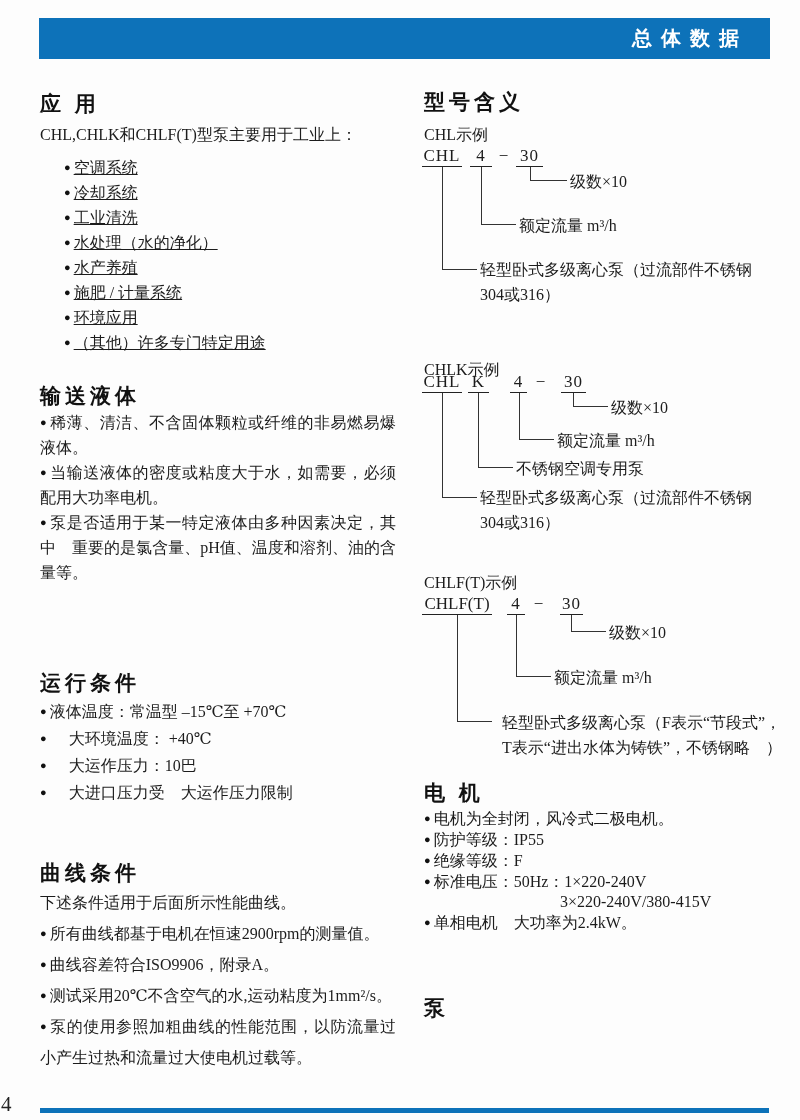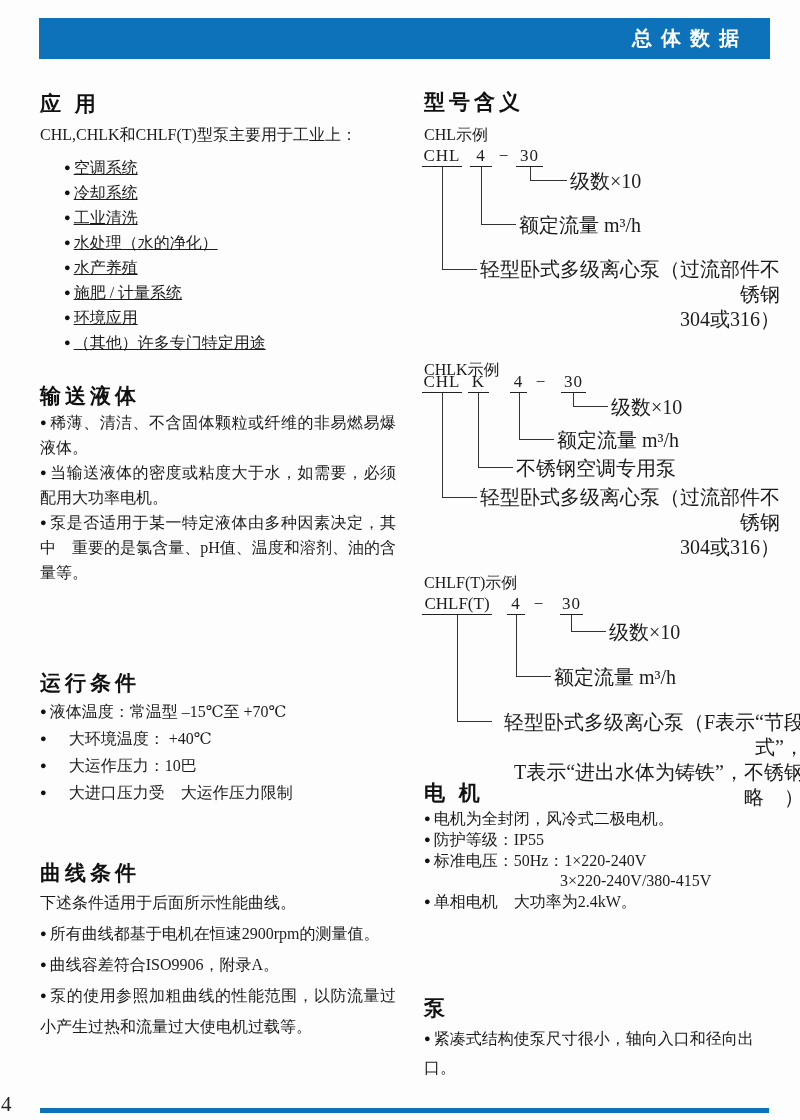--- a/index.html
+++ b/index.html
@@ -43,21 +43,21 @@
   .cv-wrap{text-align:justify;}
   
   .model-title{position:absolute;left:0;font-size:16px;line-height:20px;}
   .diagram{position:absolute;left:0;width:360px;}
   .cp{
     position:absolute;top:0;height:20px;border-bottom:1.5px solid #222;
     text-align:center;font-size:17px;letter-spacing:1px;line-height:19px;
   }
   .cp.nd{border-bottom:none;}
   .conn{position:absolute;border-left:1px solid #333;border-bottom:1px solid #333;}
-  .dlabel{position:absolute;font-size:20px;line-height:25px;white-space:pre-line;text-align:right;}
+  .dlabel{position:absolute;font-size:16px;line-height:25px;white-space:pre-line;}
   .motor-block{position:absolute;left:0;top:720px;width:360px;}
   .motor-block div{line-height:20px;}
   .m-cont{padding-left:136px;}
   .pump-block{position:absolute;left:0;top:936px;width:360px;}
   .pump-block div{line-height:29px;}
 </style>
 </head>
 <body>
 
 <div class="page">
@@ -94,20 +94,21 @@
       <div class="op-line gap"><span class="b">●</span><span>大环境温度： +40℃</span></div>
       <div class="op-line gap"><span class="b">●</span><span>大运作压力：10巴</span></div>
       <div class="op-line gap"><span class="b">●</span><span>大进口压力受　大运作压力限制</span></div>
     </div>
 
     <h2 style="top:773px;">曲线条件</h2>
     <div class="cv-block">
       <p>下述条件适用于后面所示性能曲线。</p>
       <div><span class="b">●</span><span>所有曲线都基于电机在恒速2900rpm的测量值。</span></div>
       <div><span class="b">●</span><span>曲线容差符合ISO9906，附录A。</span></div>
+      <div><span class="b">●</span><span>测试采用20℃不含空气的水,运动粘度为1mm²/s。</span></div>
       <div class="cv-wrap"><span class="b">●</span><span>泵的使用参照加粗曲线的性能范围，以防流量过小产生过热和流量过大使电机过载等。</span></div>
     </div>
 
   </div>
 
   <div class="col-right">
 
     <h2 style="top:2px;">型号含义</h2>
 
     <div class="model-title" style="top:37px;">CHL示例</div>
@@ -155,28 +156,28 @@
       <div class="dlabel" style="left:130px;top:71px;">额定流量 m³/h</div>
       <div class="conn" style="left:33px;top:21px;width:34px;height:106px;"></div>
       <div class="dlabel" style="left:70px;top:116px;width:302px;margin-left:8px;">轻型卧式多级离心泵（F表示“节段式”，
 T表示“进出水体为铸铁”，不锈钢略　）</div>
     </div>
 
     <h2 style="top:693px;">电 机</h2>
     <div class="motor-block">
       <div><span class="b">●</span><span>电机为全封闭，风冷式二极电机。</span></div>
       <div><span class="b">●</span><span>防护等级：IP55</span></div>
+      <div><span class="b">●</span><span>绝缘等级：F</span></div>
       <div><span class="b">●</span><span>标准电压：50Hz：1×220-240V</span></div>
       <div class="m-cont"><span>3×220-240V/380-415V</span></div>
       <div><span class="b">●</span><span>单相电机　大功率为2.4kW。</span></div>
     </div>
 
     <h2 style="top:908px;">泵</h2>
     <div class="pump-block">
-      <div><span class="b">●</span><span>紧凑式结构使泵尺寸很小，轴向入口和径向出口。</span></div>
     </div>
 
   </div>
 
   <div class="footer-line"></div>
   <div class="page-num">4</div>
 
 </div>
 
 </body></html>

